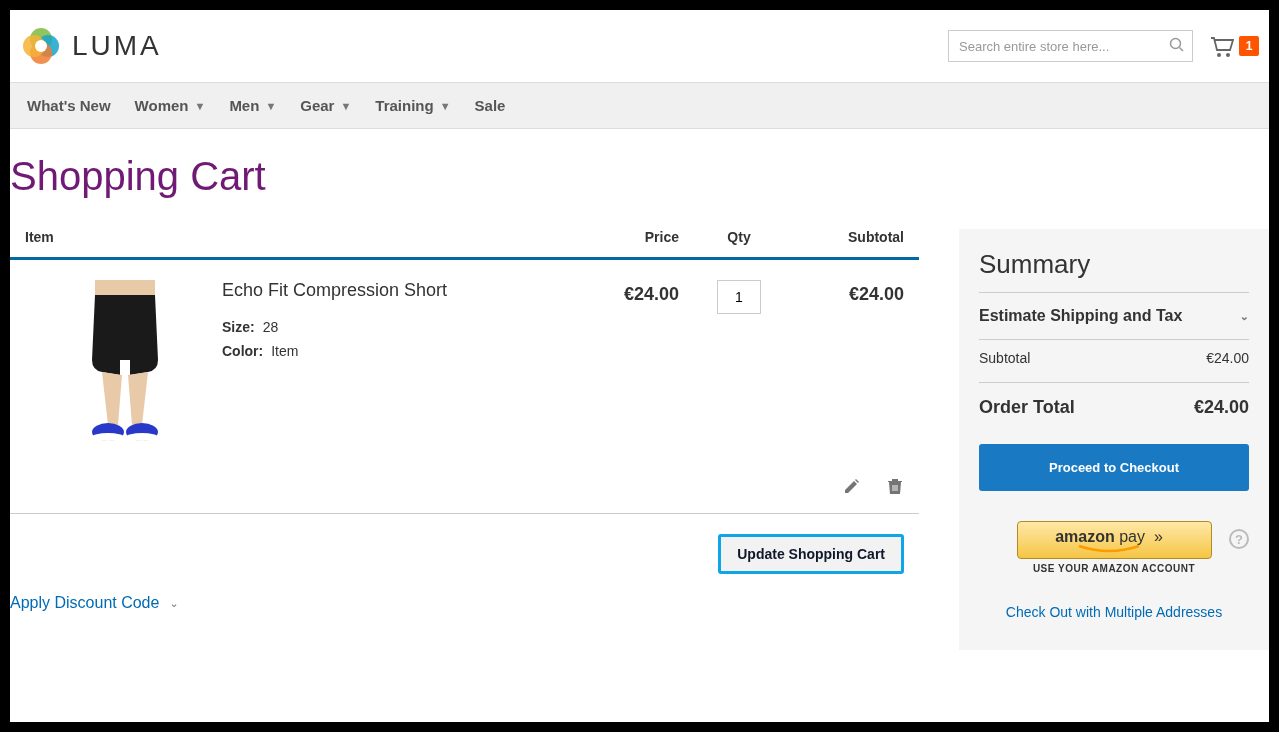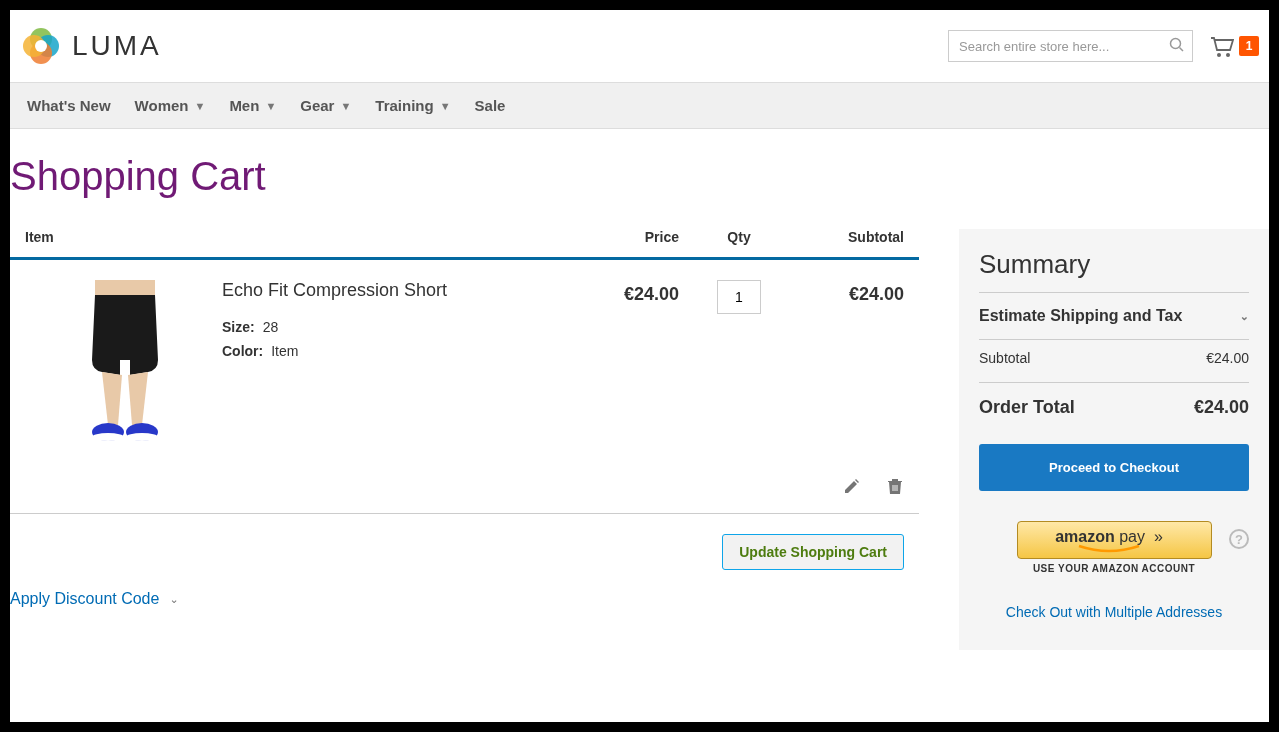--- a/index.html
+++ b/index.html
@@ -32,21 +32,21 @@
 .prod-name { font-size: 18px; color: #333; margin-bottom: 18px; }
 .prod-attr { font-size: 14px; color: #333; margin-bottom: 8px; }
 .prod-attr b { font-weight: 700; margin-right: 8px; }
 .price-cell { width: 120px; text-align: right; font-size: 18px; font-weight: 700; color: #333; padding-top: 4px; }
 .qty-cell { width: 120px; text-align: center; padding-top: 0; }
 .qty-input { width: 44px; height: 34px; border: 1px solid #ccc; text-align: center; font-size: 14px; }
 .sub-cell { width: 120px; text-align: right; font-size: 18px; font-weight: 700; color: #333; padding-top: 4px; padding-right: 15px; }
 .row-actions { display: flex; justify-content: flex-end; gap: 25px; padding: 12px 15px 18px 0; border-bottom: 1px solid #ccc; }
 .action-icon { color: #666; cursor: pointer; }
 .update-row { display: flex; justify-content: flex-end; padding: 20px 15px 20px 0; }
-.update-btn { background: #f2f2f2; border: 1px solid #0ea5e9; padding: 9px 16px; font-size: 14px; font-weight: 600; color: #4d7c0f; border-radius: 3px; cursor: pointer; }
+.update-btn { background: #f2f2f2; border: 3px solid #0ea5e9; padding: 9px 16px; font-size: 14px; font-weight: 600; color: #0f172a; border-radius: 3px; cursor: pointer; }
 .discount-link { color: #006bb4; font-size: 16px; cursor: pointer; display: flex; align-items: center; gap: 10px; }
 .sidebar { width: 310px; background: #f5f5f5; padding: 20px 20px 30px 20px; }
 .summary-title { font-size: 26px; font-weight: 300; color: #333; border-bottom: 1px solid #ccc; padding-bottom: 12px; margin-bottom: 0; }
 .est-ship { display: flex; justify-content: space-between; align-items: center; padding: 14px 0; border-bottom: 1px solid #ccc; font-size: 16px; font-weight: 600; color: #333; cursor: pointer; }
 .sum-line { display: flex; justify-content: space-between; padding: 10px 0; font-size: 14px; color: #333; }
 .sum-total { display: flex; justify-content: space-between; padding: 14px 0 20px 0; font-size: 18px; font-weight: 600; color: #333; border-top: 1px solid #ccc; margin-top: 6px; }
 .checkout-btn { width: 100%; background: #1979c3; color: #fff; border: none; padding: 16px 0; font-size: 13px; font-weight: 600; border-radius: 3px; cursor: pointer; margin-top: 6px; }
 .amazon-wrap { margin-top: 30px; text-align: center; position: relative; }
 .amazon-btn { display: inline-block; background: linear-gradient(#ffe8a7, #f5c645); border: 1px solid #b38b22; border-radius: 4px; padding: 6px 30px 4px 20px; cursor: pointer; position: relative; width: 195px; }
 .amazon-text { font-size: 16px; color: #333; }

